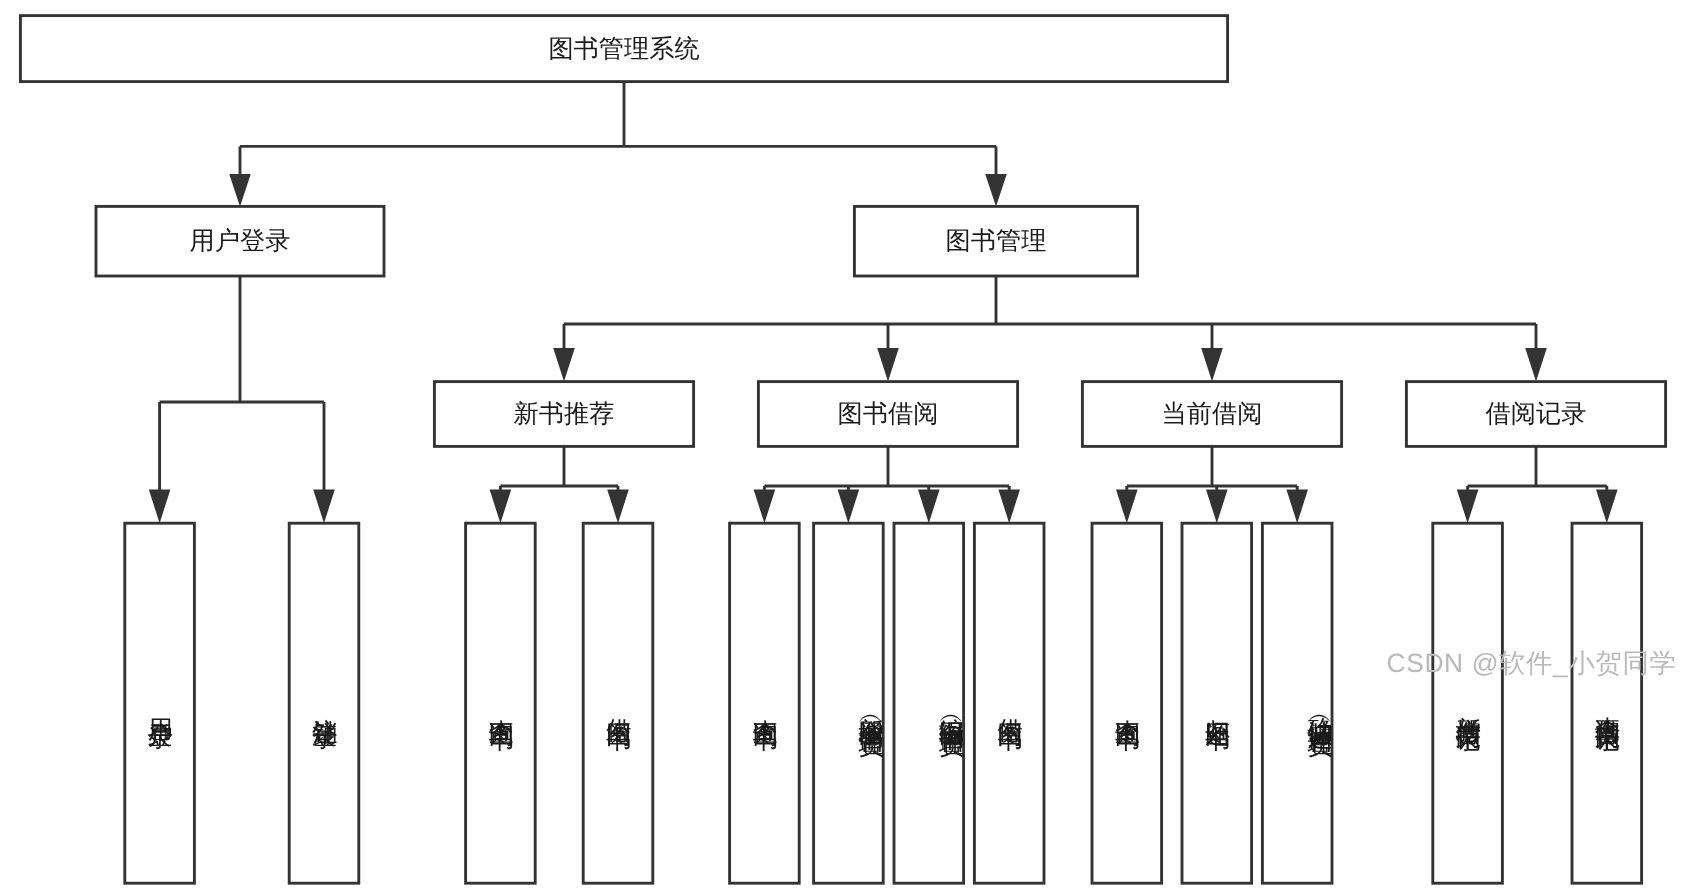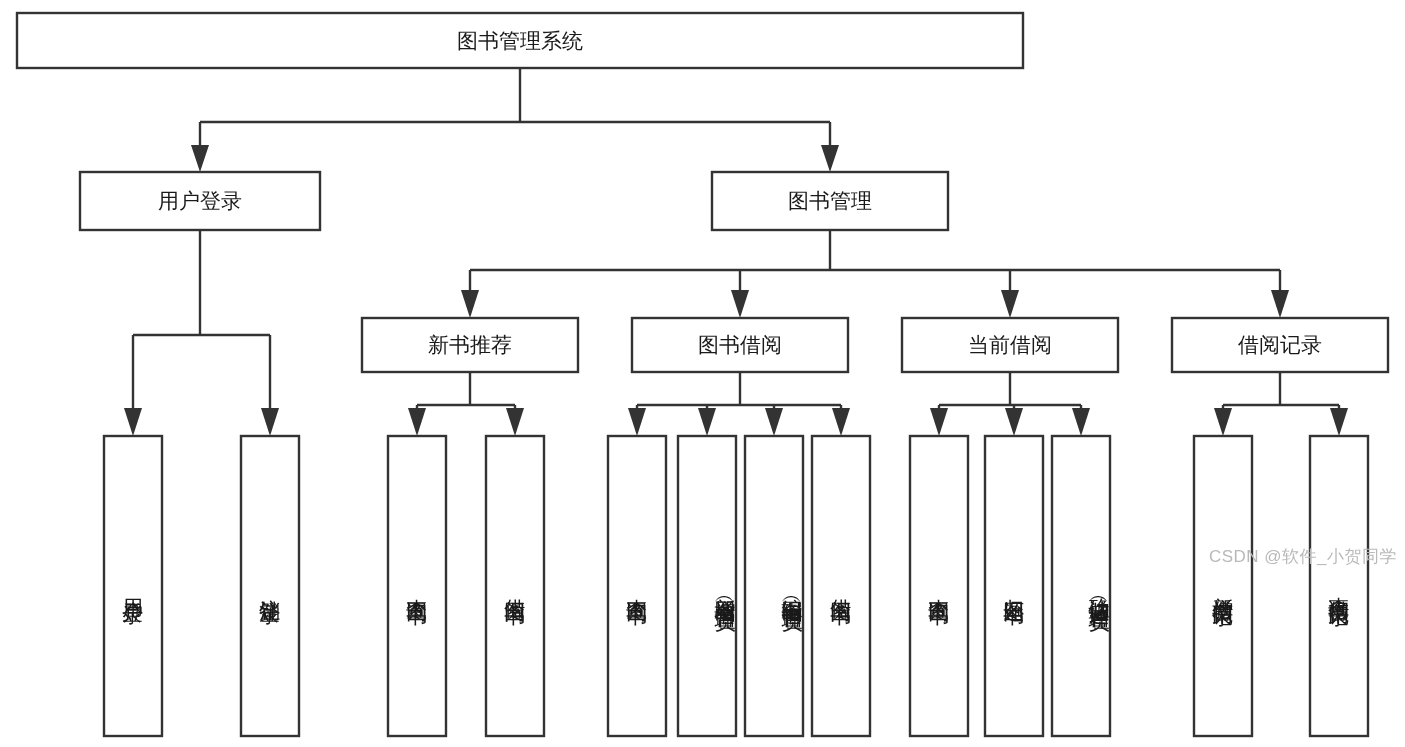--- a/index.html
+++ b/index.html
@@ -63,21 +63,21 @@
     justify-content: center;
     text-align: center;
     white-space: nowrap;
     pointer-events: none;
   }
   #watermark {
     position: absolute;
     right: 8px;
     bottom: 6px;
     font-family: "Liberation Sans", "DejaVu Sans", sans-serif;
-    font-size: 17px;
+    font-size: 22px;
     color: #b9b9b9;
     letter-spacing: 0.5px;
     white-space: nowrap;
   }
 </style>
 </head>
 <body>
 
 <div id="diagram-root">
 

